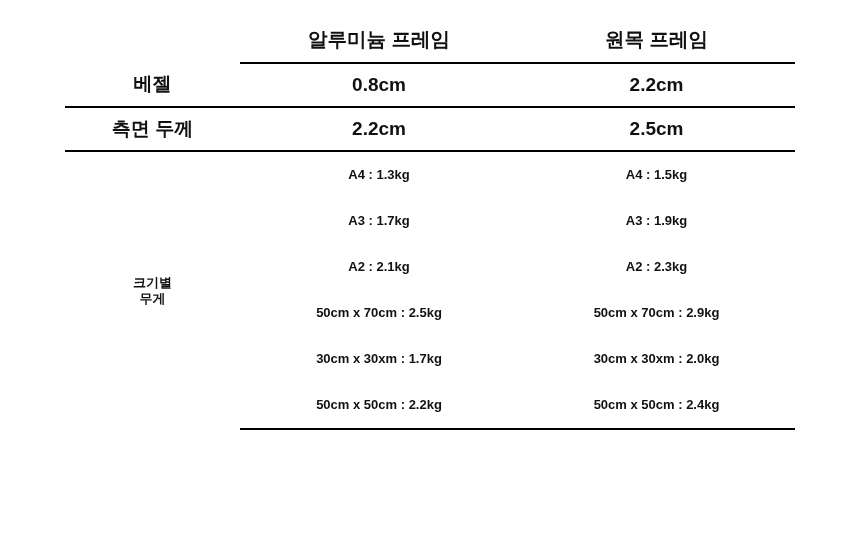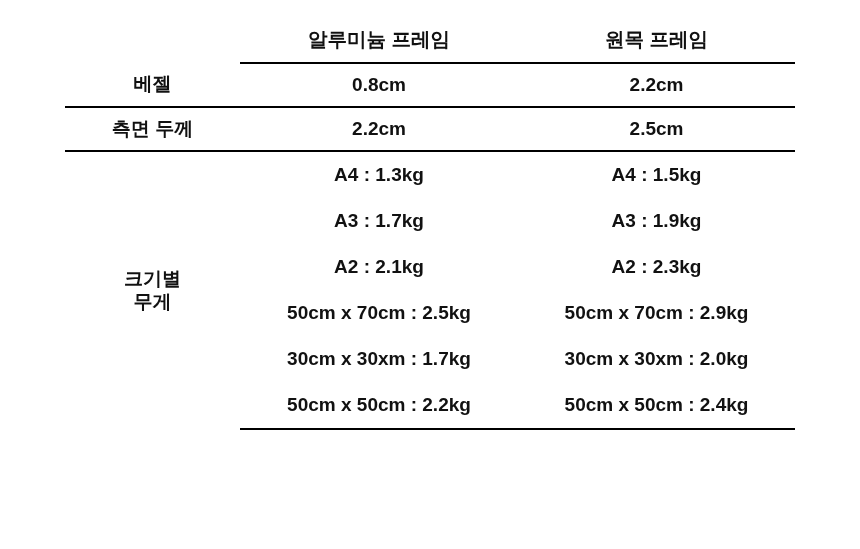--- a/index.html
+++ b/index.html
@@ -56,21 +56,21 @@
   td.label {
     font-weight: bold;
     font-size: 19.5px;
   }
   td.value {
     font-size: 19px;
   }
 
   tr.sizerow td {
     height: 46px;
-    font-size: 19px;
+    font-size: 13px;
   }
   td.sizelabel {
     font-weight: bold;
     font-size: 19.5px;
     line-height: 1.9;
     vertical-align: middle;
   }
   td.sizelabel .l2 { display: block; }
 </style>
 </head>

